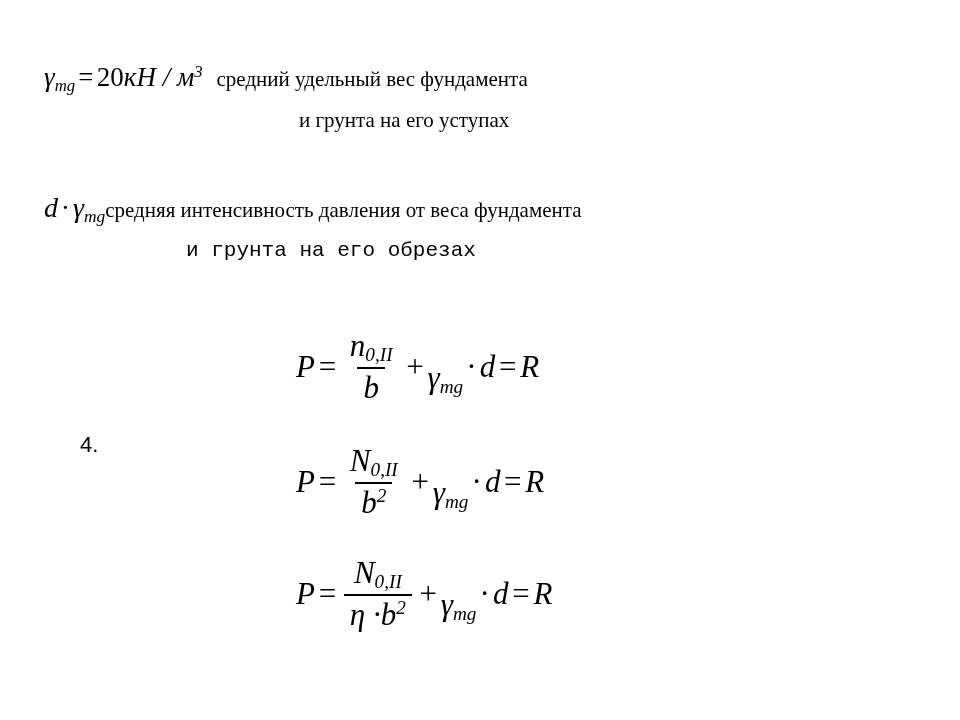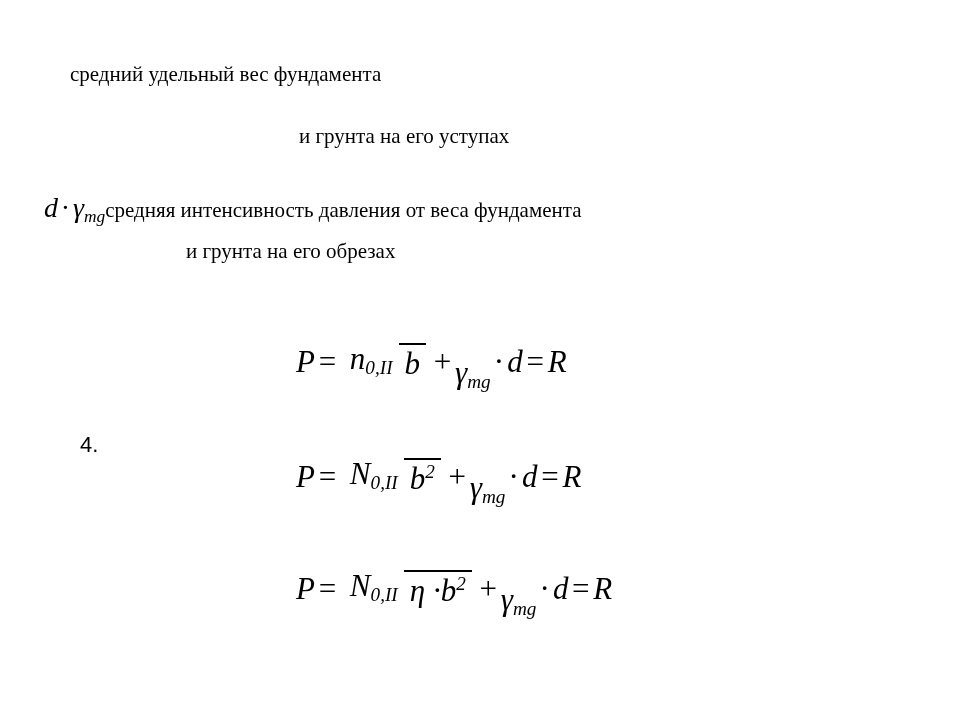--- a/index.html
+++ b/index.html
@@ -53,26 +53,26 @@
     left: 44px;
     top: 62px;
     display: flex;
     align-items: baseline;
   }
   .row1 .formula {
     font-size: 27px;
   }
   .row1 .text {
     font-size: 21px;
-    margin-left: 26px;
+    margin-left: 14px;
   }
   .row1b {
     position: absolute;
     left: 299px;
-    top: 124px;
+    top: 108px;
     font-size: 21px;
   }
 
   
   .row2 {
     position: absolute;
     left: 44px;
     top: 192px;
     display: flex;
     align-items: baseline;
@@ -81,20 +81,21 @@
     font-size: 28px;
   }
   .row2 .text {
     font-size: 21px;
   }
   .row2b {
     position: absolute;
     left: 186px;
     top: 239px;
     font-size: 21px;
+    font-family: Liberation Mono, monospace;
   }
 
   
   .marker {
     position: absolute;
     left: 80px;
     top: 432px;
     font-family: "Liberation Sans", sans-serif;
     font-size: 22px;
   }
@@ -105,21 +106,21 @@
     display: flex;
     align-items: center;
     font-size: 31px;
   }
   .eq1 { left: 296px; top: 330px; }
   .eq2 { left: 296px; top: 445px; }
   .eq3 { left: 296px; top: 557px; }
 
   .frac {
     display: inline-flex;
-    flex-direction: row;
+    flex-direction: column;
     align-items: center;
     vertical-align: middle;
     margin: 0 4px;
   }
   .frac .num {
     padding: 0 6px 1px 6px;
     line-height: 1.05;
   }
   .frac .den {
     padding: 2px 6px 0 6px;
@@ -127,20 +128,23 @@
     border-top: 2px solid #000;
   }
   .gammaterm { white-space: nowrap; margin-top: 25px; }
 </style>
 </head>
 <body>
 
 <div class="slide">
 
   <div class="row1">
+    <span class="math formula">
+      <span>γ</span><span class="sub">mg</span><span class="op">=</span><span class="up">20</span><span>кН / м</span><span class="sup">3</span>
+    </span>
     <span class="text">средний удельный вес фундамента</span>
   </div>
   <div class="row1b">и грунта на его уступах</div>
 
   <div class="row2">
     <span class="math formula">
       <span>d</span><span class="dot">·</span><span>γ</span><span class="sub">mg</span>
     </span>
     <span class="text">средняя интенсивность давления от веса фундамента</span>
   </div>

